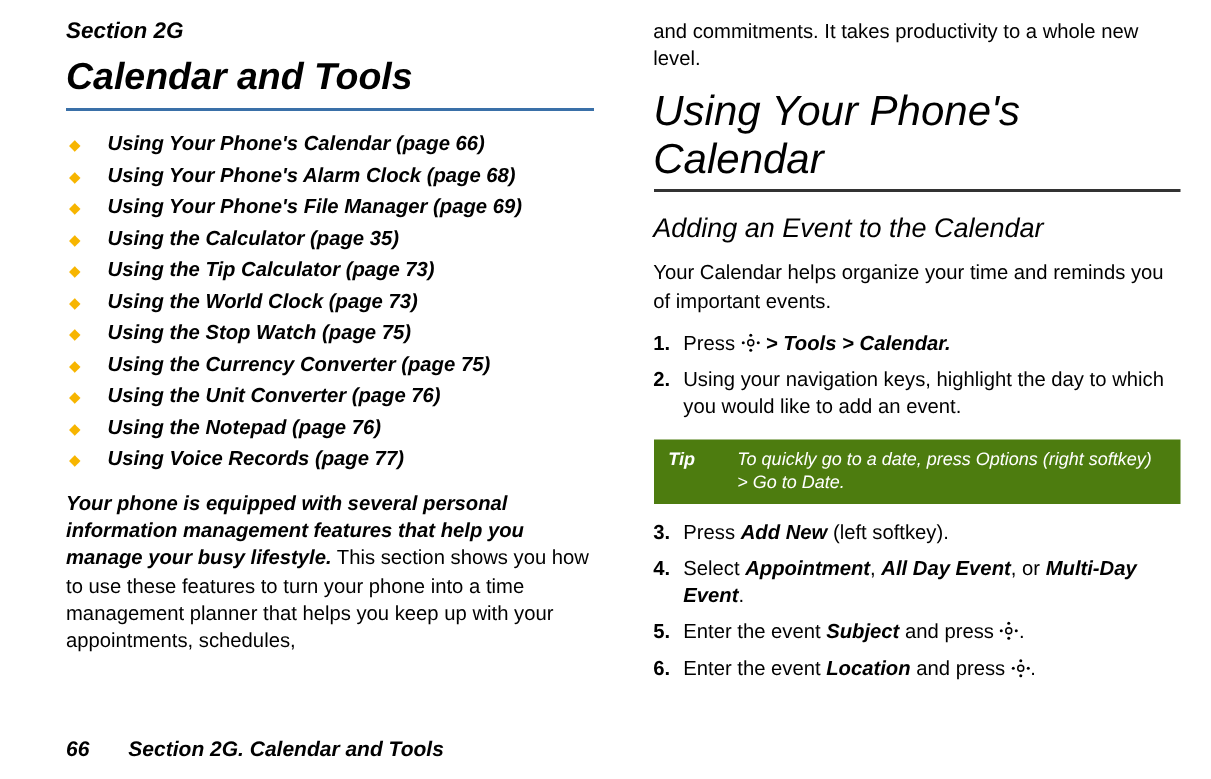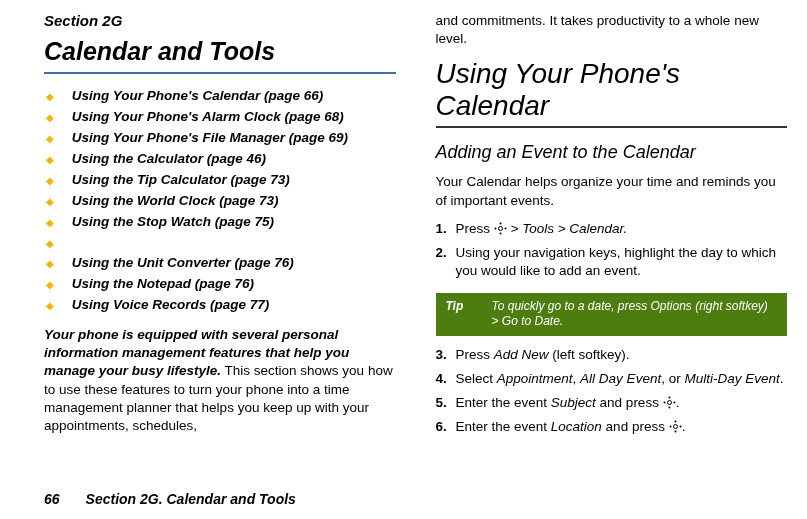--- a/index.html
+++ b/index.html
@@ -99,21 +99,21 @@
     padding-left: 20px;
     position: relative;
   }
   .steps li::before {
     counter-increment: step;
     content: counter(step) ".";
     position: absolute;
     left: 0;
     font-weight: bold;
   }
-  .bi { font-weight: normal; font-style: italic; text-align: center; }
+  .bi { font-weight: bold; font-style: italic; text-align: center; }
   .nav-icon {
     display: inline-block;
     vertical-align: -2px;
   }
   .nav-icon svg { display: block; }
   .tip-box {
     background: #4d7c0f;
     color: #fff;
     display: flex;
     font-size: 12px;
@@ -155,36 +155,37 @@
       <li>
           <span class="d-icon">◆</span>
           <span class="toc-text">Using Your Phone's Alarm Clock (page 68)</span>
         </li>
       <li>
           <span class="d-icon">◆</span>
           <span class="toc-text">Using Your Phone's File Manager (page 69)</span>
         </li>
       <li>
           <span class="d-icon">◆</span>
-          <span class="toc-text">Using the Calculator (page 46)</span>
+          <span class="toc-text">Using the Calculator (page 35)</span>
         </li>
       <li>
           <span class="d-icon">◆</span>
           <span class="toc-text">Using the Tip Calculator (page 73)</span>
         </li>
       <li>
           <span class="d-icon">◆</span>
           <span class="toc-text">Using the World Clock (page 73)</span>
         </li>
       <li>
           <span class="d-icon">◆</span>
           <span class="toc-text">Using the Stop Watch (page 75)</span>
         </li>
       <li>
           <span class="d-icon">◆</span>
+          <span class="toc-text">Using the Currency Converter (page 75)</span>
         </li>
       <li>
           <span class="d-icon">◆</span>
           <span class="toc-text">Using the Unit Converter (page 76)</span>
         </li>
       <li>
           <span class="d-icon">◆</span>
           <span class="toc-text">Using the Notepad (page 76)</span>
         </li>
       <li>

